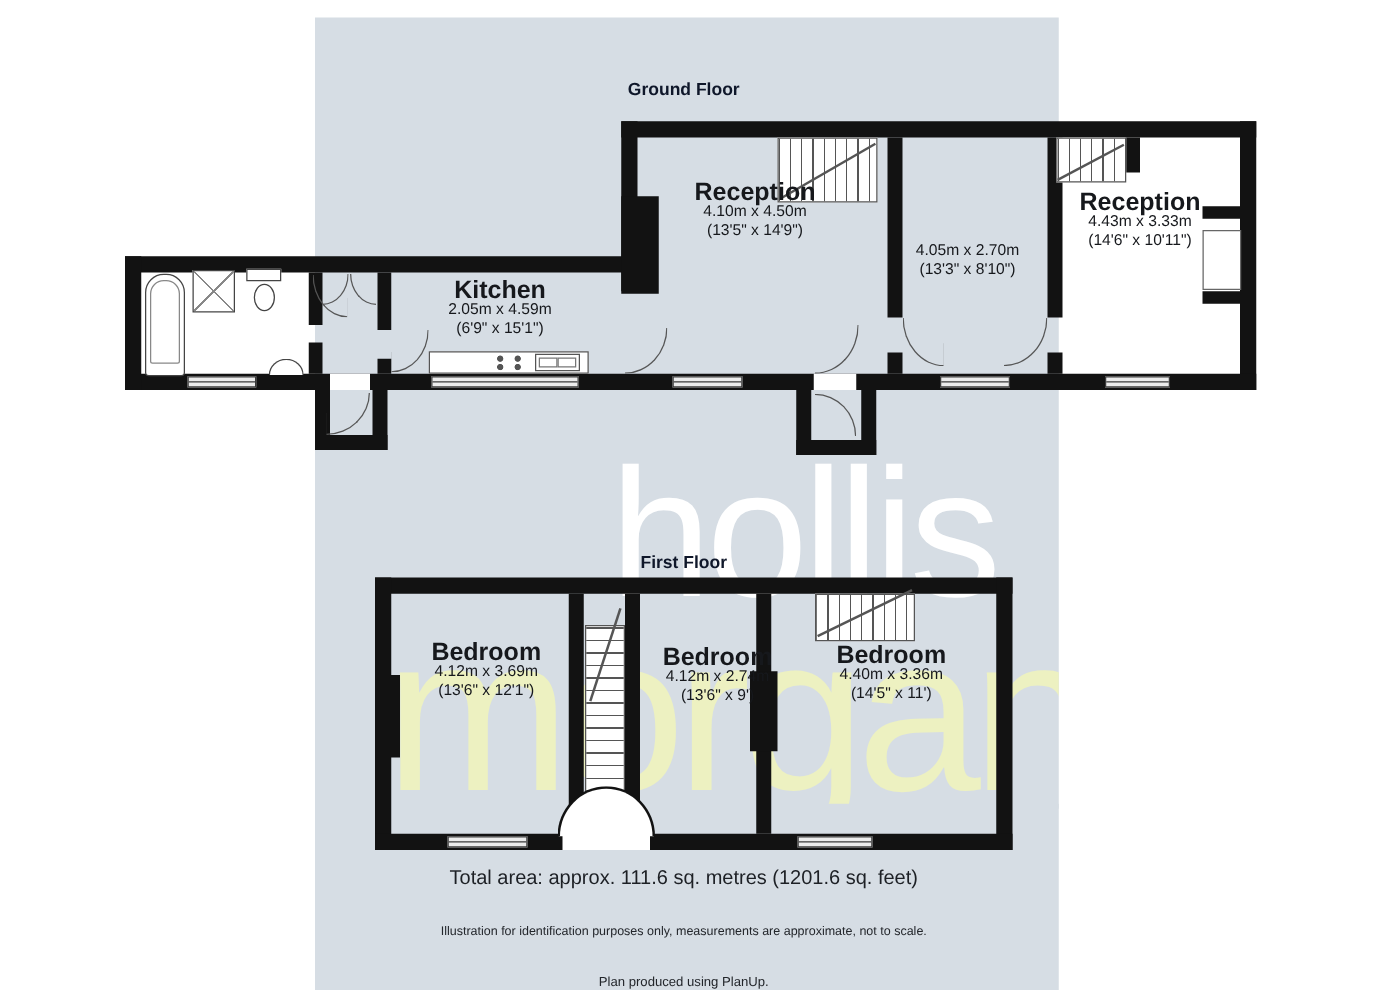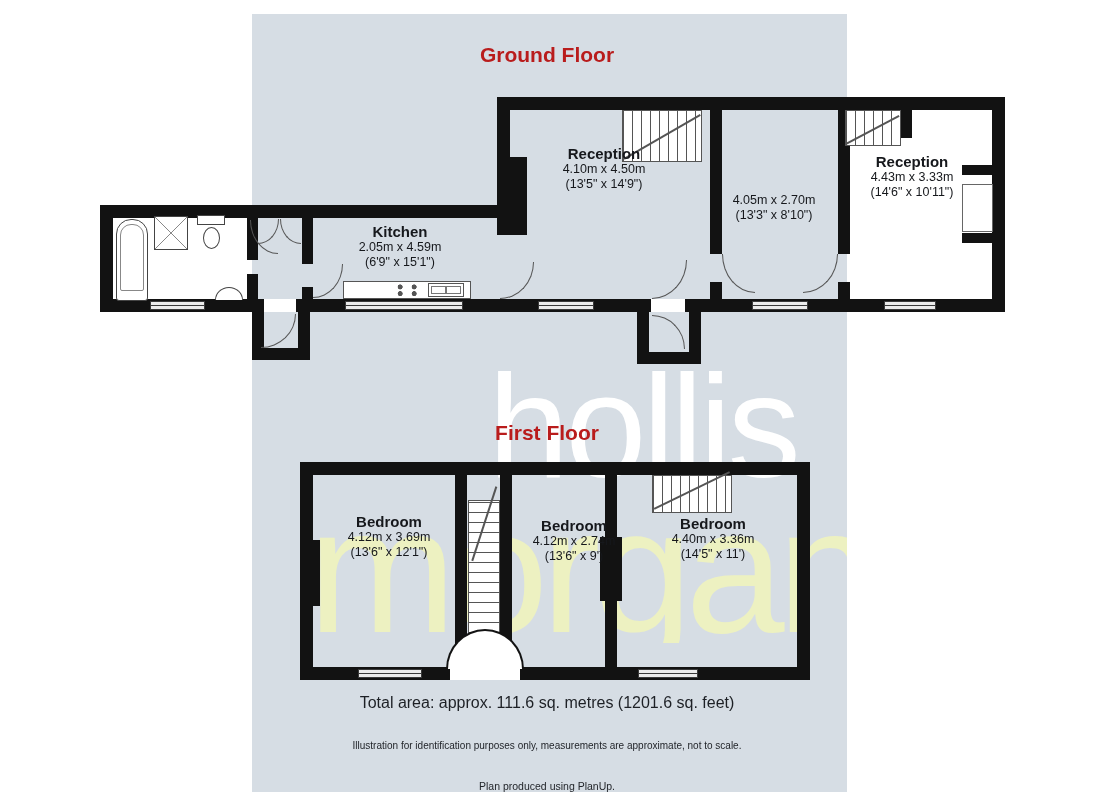--- a/index.html
+++ b/index.html
@@ -50,23 +50,23 @@
        radial-gradient(circle at 22% 76%,#555 2.2px,transparent 2.8px),
        radial-gradient(circle at 72% 76%,#555 2.2px,transparent 2.8px);}
   .ksink{border:1px solid #555;background:#fff;}
   .ksink::before,.ksink::after{content:"";position:absolute;top:2px;bottom:2px;border:1px solid #777;}
   .ksink::before{left:2px;width:13px;} .ksink::after{right:2px;width:13px;}
   .sofa{border:1.5px solid #666;background:transparent;}
   .arch{background:#fff;border:2px solid #121212;border-bottom:none;
        border-radius:50% 50% 0 0 / 100% 100% 0 0;}
 
   
-  .floor-title{font-size:21px;font-weight:bold;color:#b91c1c;transform:translateX(-50%);white-space:nowrap;}
+  .floor-title{font-size:14px;font-weight:bold;color:#0f172a;transform:translateX(-50%);white-space:nowrap;margin-top:20px;}
   .room-label{transform:translateX(-50%);text-align:center;color:#16181c;white-space:nowrap;}
-  .room-name{position:static;display:block;font-size:15px;line-height:16px;font-weight:bold;}
+  .room-name{position:static;display:block;font-size:20px;line-height:16px;font-weight:bold;}
   .room-dim{position:static;display:block;font-size:12.5px;line-height:15px;}
   .total-area{font-size:16px;color:#1d2025;transform:translateX(-50%);white-space:nowrap;}
   .disclaimer{font-size:10px;line-height:14px;color:#23262b;transform:translateX(-50%);
        white-space:nowrap;}
   .credit{font-size:10.5px;color:#23262b;transform:translateX(-50%);white-space:nowrap;}
 </style>
 </head>
 <body>
 
 <div class="scene">

